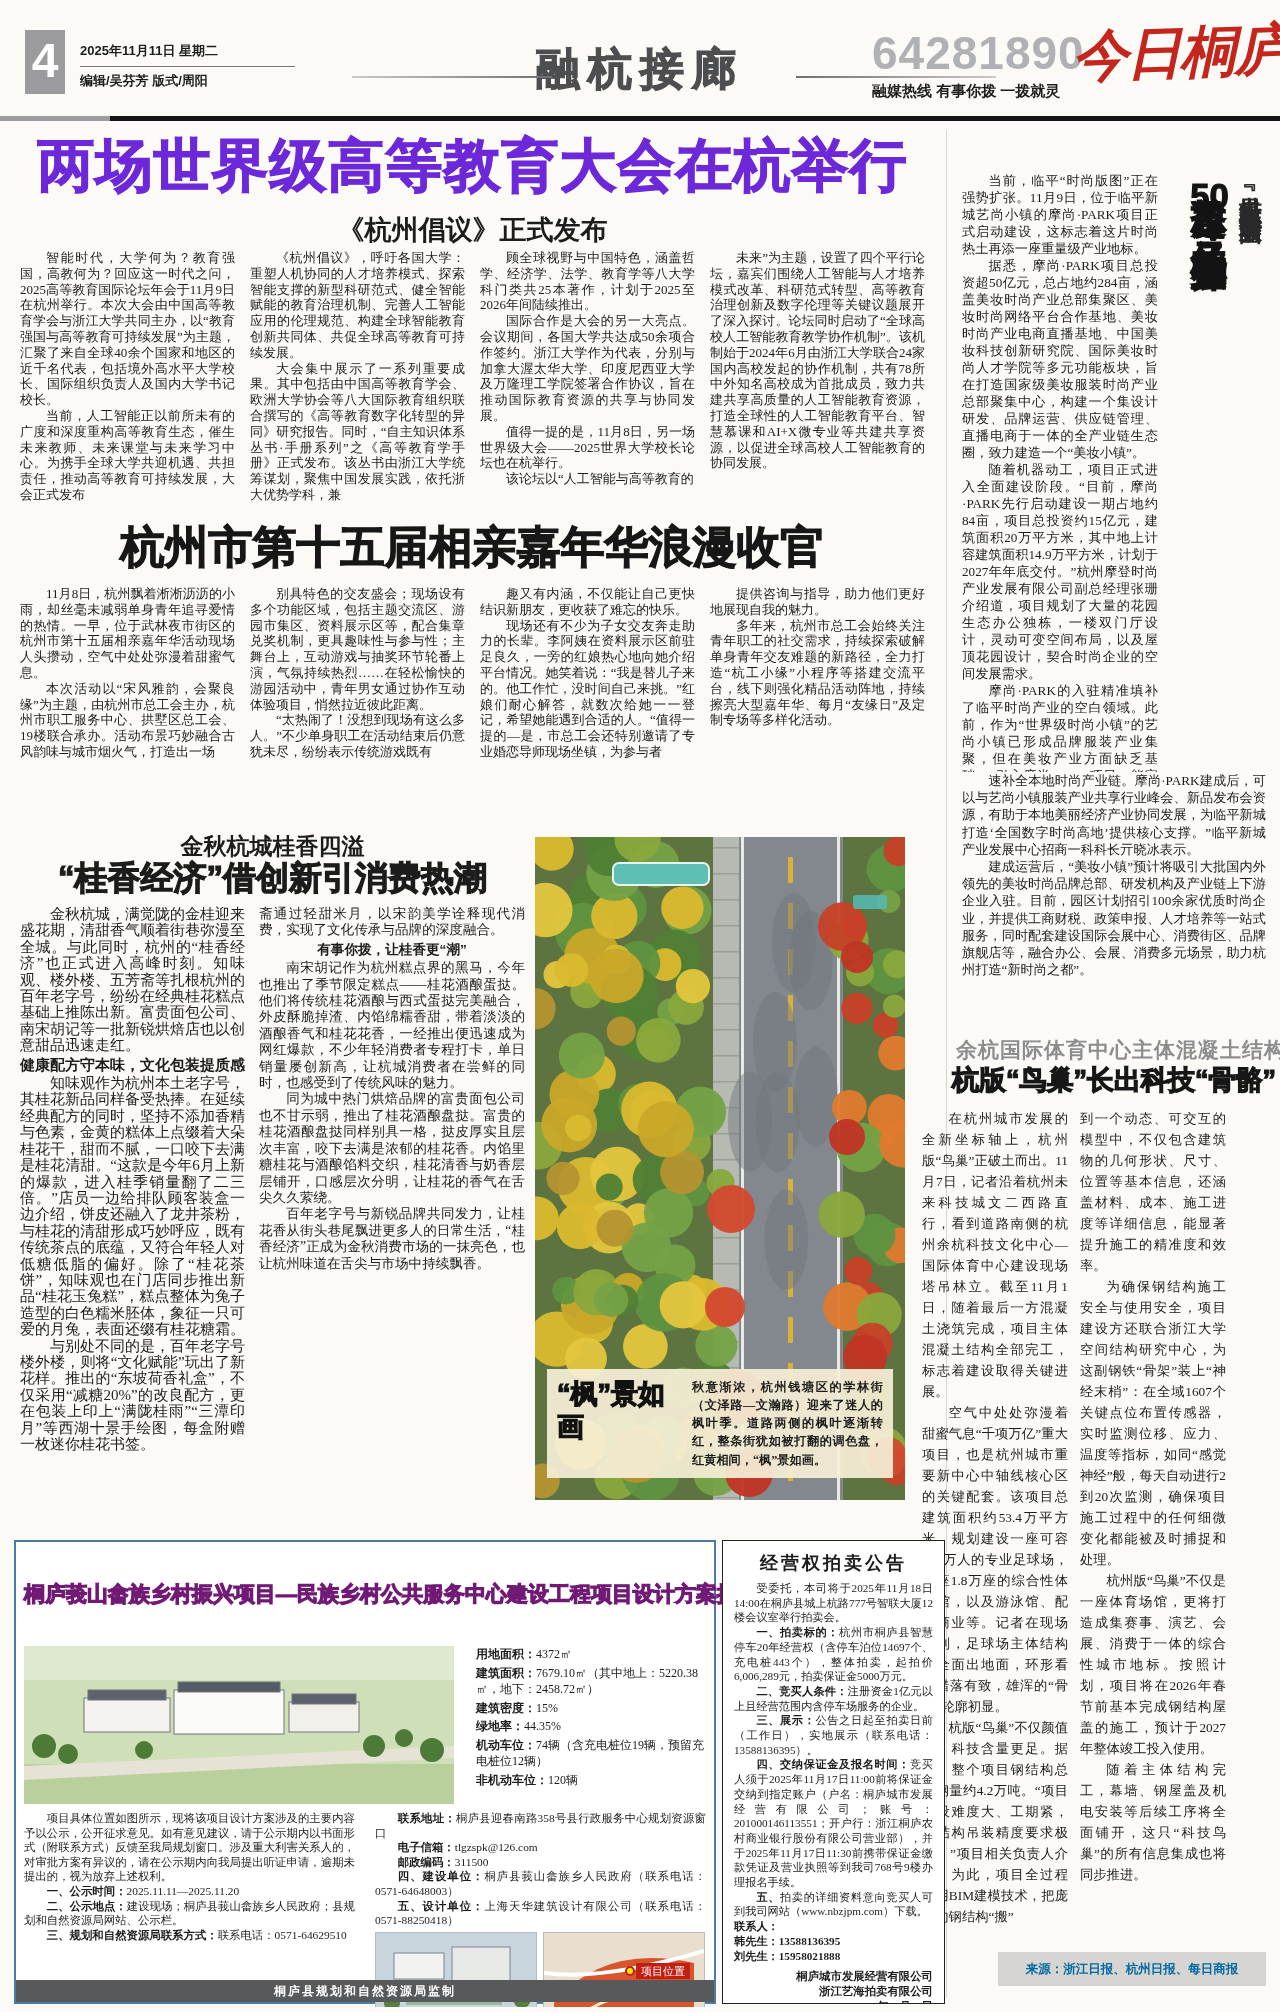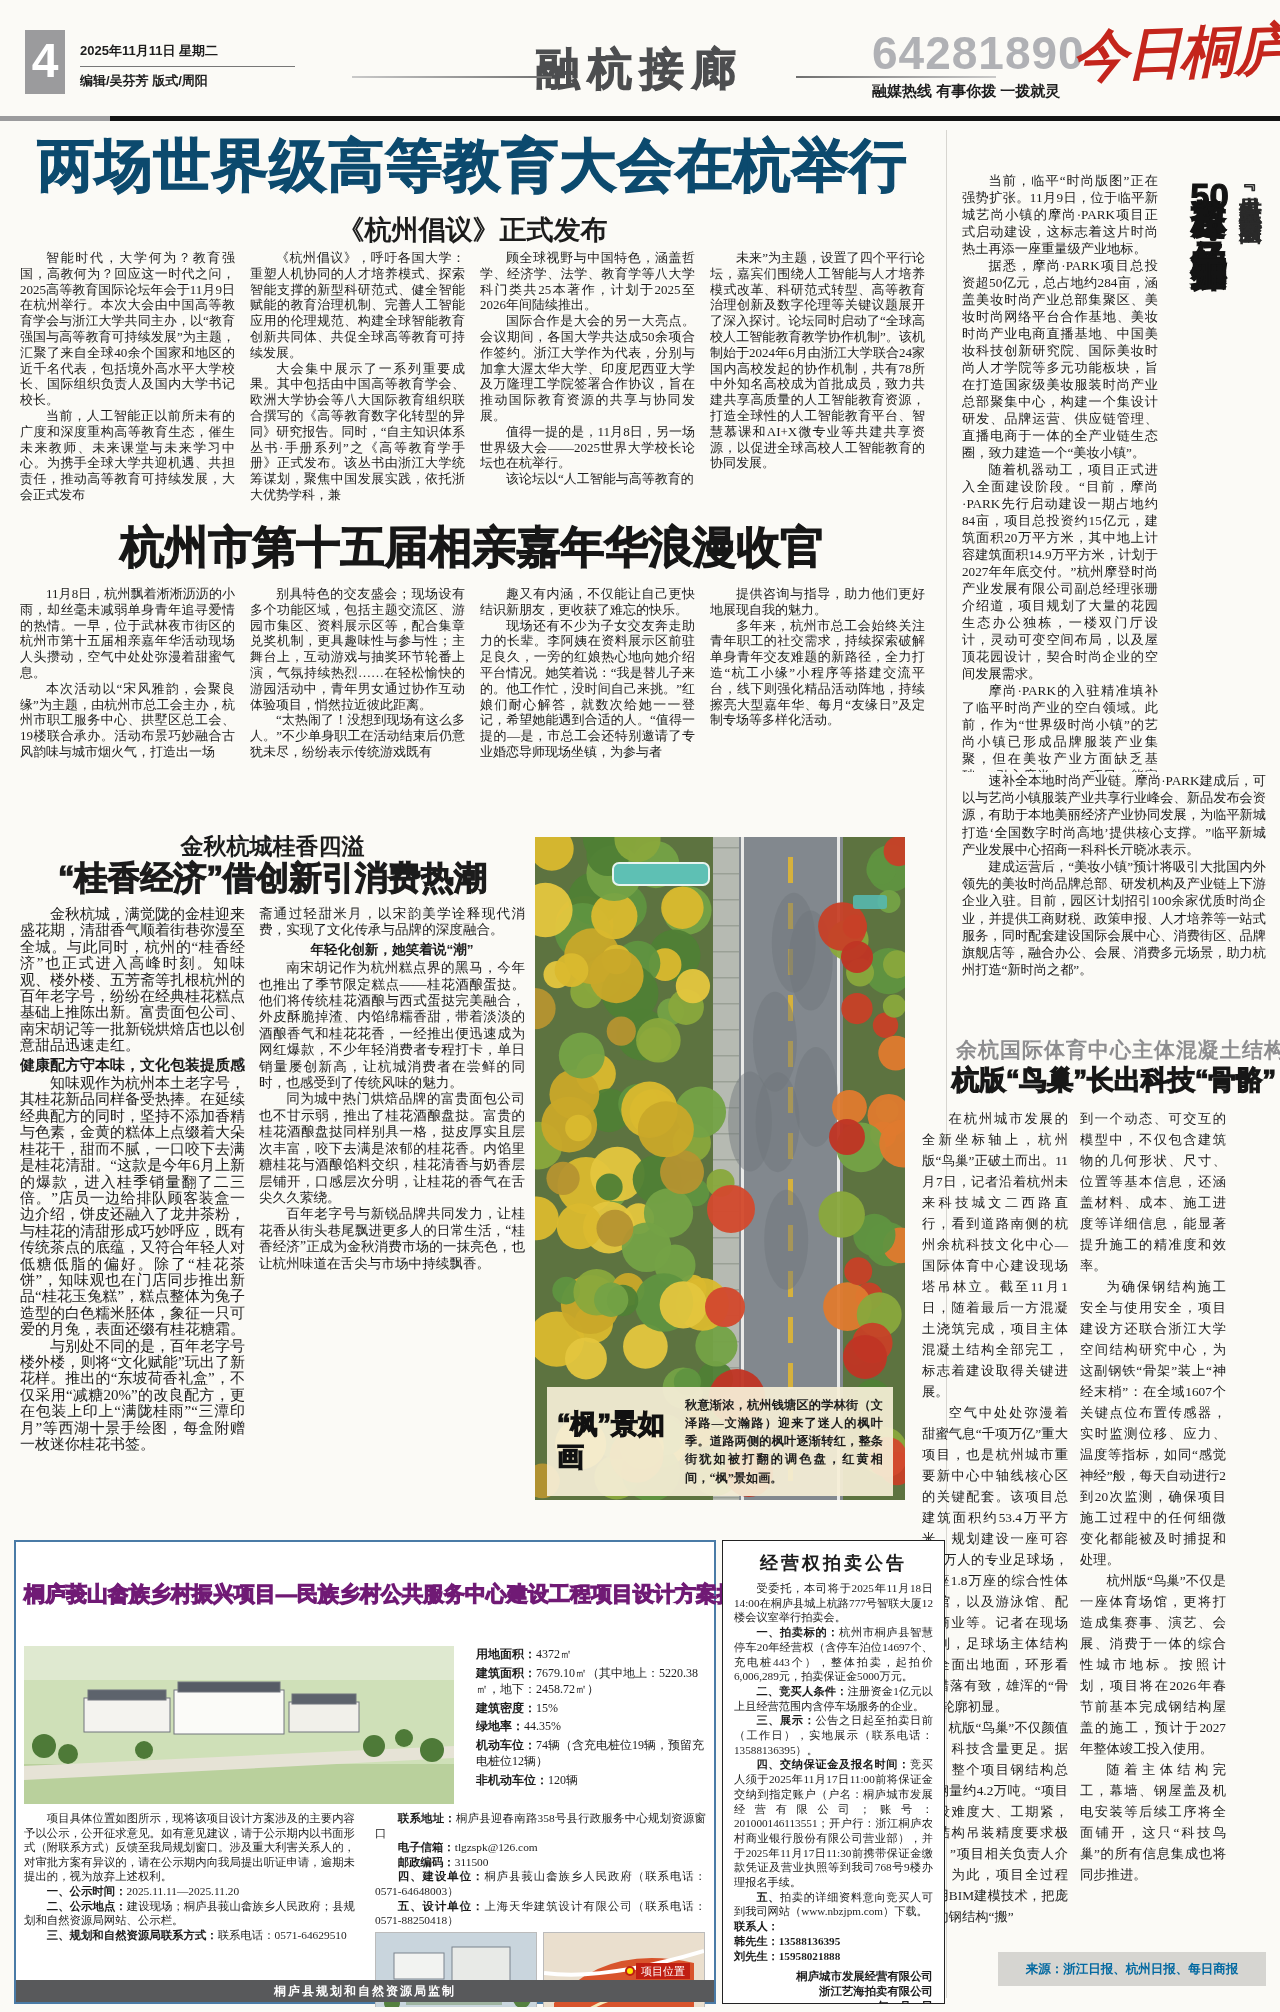--- a/index.html
+++ b/index.html
@@ -23,36 +23,36 @@
   #secline-r{left:796px;background:linear-gradient(to right,#6f6f6f,#c9c9c9);}
   #hotNum{left:872px;top:26px;width:210px;font-size:46px;font-weight:700;color:#b0b1b5;letter-spacing:1px;}
   #hotSlogan{left:872px;top:82px;width:220px;font-size:15px;font-weight:900;color:#1d1d1d;}
   #masthead{left:1072px;top:16px;width:200px;font-size:56px;font-weight:900;font-style:italic;
             color:#c4251c;transform:rotate(-2deg);letter-spacing:-2px;white-space:nowrap;}
   #topRule{left:0;top:116px;width:1280px;height:5px;background:linear-gradient(to right,#9b9b9d 0 110px,#141414 110px);}
   
   .four-cols{display:flex;gap:15px;overflow:hidden;}
   .four-cols .col{width:215px;font-size:13px;line-height:15.8px;}
   
-  #h1main{left:20px;top:128px;width:905px;text-align:center;font-size:57px;letter-spacing:1px;color:#0c4a6e;white-space:nowrap;}
+  #h1main{left:20px;top:128px;width:905px;text-align:center;font-size:57px;letter-spacing:1px;color:#6d28d9;white-space:nowrap;}
   #sub1{left:20px;top:212px;width:905px;text-align:center;font-size:27px;font-weight:600;}
   #art1{left:20px;top:250px;width:905px;height:260px;}
   
   #h2dating{left:20px;top:518px;width:905px;text-align:center;font-size:44px;color:#171717;white-space:nowrap;}
   #art2{left:20px;top:586px;width:905px;height:236px;}
   
   #gxKicker{left:20px;top:831px;width:505px;text-align:center;font-size:23px;font-weight:700;}
   #gxHead{left:20px;top:856px;width:505px;text-align:center;font-size:33px;white-space:nowrap;}
   #gxBody{left:20px;top:906px;width:505px;height:594px;display:flex;gap:14px;overflow:hidden;}
   #gxBody .c1{width:225px;font-size:15px;line-height:16.4px;}
   #gxBody .c2{width:266px;font-size:13.6px;line-height:16.4px;}
   
   #photo{left:535px;top:837px;width:370px;height:663px;overflow:hidden;background:#6d8049;}
-  #photoCap{position:absolute;left:12px;right:12px;bottom:4px;background:rgba(245,238,214,0.93);
-            padding:9px 10px;display:flex;gap:6px;align-items:center;}
+  #photoCap{position:absolute;left:12px;right:12px;bottom:22px;background:rgba(245,238,214,0.93);
+            padding:9px 10px;display:flex;gap:13px;align-items:flex-start;}
   #photoCapTitle{width:122px;font-size:27px;line-height:1.25;color:#111;}
   #photoCapText{flex:1;font-size:12.2px;font-weight:700;line-height:1.5;}
   
   #railRule{left:946px;top:130px;width:1px;height:1868px;background:#d7d5d0;}
   #mzCol{left:962px;top:172px;width:196px;height:600px;font-size:13.2px;line-height:17px;overflow:hidden;}
   #mzCol p{margin:0;text-indent:2em;}
   #mzVertHead{left:1156px;top:170px;height:608px;width:76px;writing-mode:vertical-rl;
               font-size:35px;letter-spacing:2px;color:#141414;}
   #mzVertHead .tcu{text-combine-upright:all;}
   #mzVertKick{left:1232px;top:176px;height:580px;width:34px;writing-mode:vertical-rl;
@@ -160,21 +160,21 @@
   <div id="gxHead" class="abs sans heavy">“桂香经济”借创新引消费热潮</div>
   <div id="gxBody" class="abs jc">
     <div class="col c1" id="gxC1">
         <p>金秋杭城，满觉陇的金桂迎来盛花期，清甜香气顺着街巷弥漫至全城。与此同时，杭州的“桂香经济”也正式进入高峰时刻。知味观、楼外楼、五芳斋等扎根杭州的百年老字号，纷纷在经典桂花糕点基础上推陈出新。富贵面包公司、南宋胡记等一批新锐烘焙店也以创意甜品迅速走红。</p>
         <p class="colhead">健康配方守本味，文化包装提质感</p>
         <p>知味观作为杭州本土老字号，其桂花新品同样备受热捧。在延续经典配方的同时，坚持不添加香精与色素，金黄的糕体上点缀着大朵桂花干，甜而不腻，一口咬下去满是桂花清甜。“这款是今年6月上新的爆款，进入桂季销量翻了二三倍。”店员一边给排队顾客装盒一边介绍，饼皮还融入了龙井茶粉，与桂花的清甜形成巧妙呼应，既有传统茶点的底蕴，又符合年轻人对低糖低脂的偏好。除了“桂花茶饼”，知味观也在门店同步推出新品“桂花玉兔糕”，糕点整体为兔子造型的白色糯米胚体，象征一只可爱的月兔，表面还缀有桂花糖霜。</p>
         <p>与别处不同的是，百年老字号楼外楼，则将“文化赋能”玩出了新花样。推出的“东坡荷香礼盒”，不仅采用“减糖20%”的改良配方，更在包装上印上“满陇桂雨”“三潭印月”等西湖十景手绘图，每盒附赠一枚迷你桂花书签。</p>
       </div>
     <div class="col c2" id="gxC2">
         <p class="noind">斋通过轻甜米月，以宋韵美学诠释现代消费，实现了文化传承与品牌的深度融合。</p>
-        <p class="colhead">年轻化创新，她笑着说“潮”</p>
+        <p class="colhead">有事你拨，让桂香更“潮”</p>
         <p>南宋胡记作为杭州糕点界的黑马，今年也推出了季节限定糕点——桂花酒酿蛋挞。他们将传统桂花酒酿与西式蛋挞完美融合，外皮酥脆掉渣、内馅绵糯香甜，带着淡淡的酒酿香气和桂花花香，一经推出便迅速成为网红爆款，不少年轻消费者专程打卡，单日销量屡创新高，让杭城消费者在尝鲜的同时，也感受到了传统风味的魅力。</p>
         <p>同为城中热门烘焙品牌的富贵面包公司也不甘示弱，推出了桂花酒酿盘挞。富贵的桂花酒酿盘挞同样别具一格，挞皮厚实且层次丰富，咬下去满是浓郁的桂花香。内馅里糖桂花与酒酿馅料交织，桂花清香与奶香层层铺开，口感层次分明，让桂花的香气在舌尖久久萦绕。</p>
         <p>百年老字号与新锐品牌共同发力，让桂花香从街头巷尾飘进更多人的日常生活，“桂香经济”正成为金秋消费市场的一抹亮色，也让杭州味道在舌尖与市场中持续飘香。</p>
       </div>
   </div>
 
   <div id="photo" class="abs">
     <svg id="photoSvg" width="370" height="663" viewBox="0 0 370 663">
         <rect x="0" y="0" width="370" height="663" fill="#5d7340"></rect>
         <rect x="178" y="0" width="26" height="663" fill="#b6bab2"></rect>

